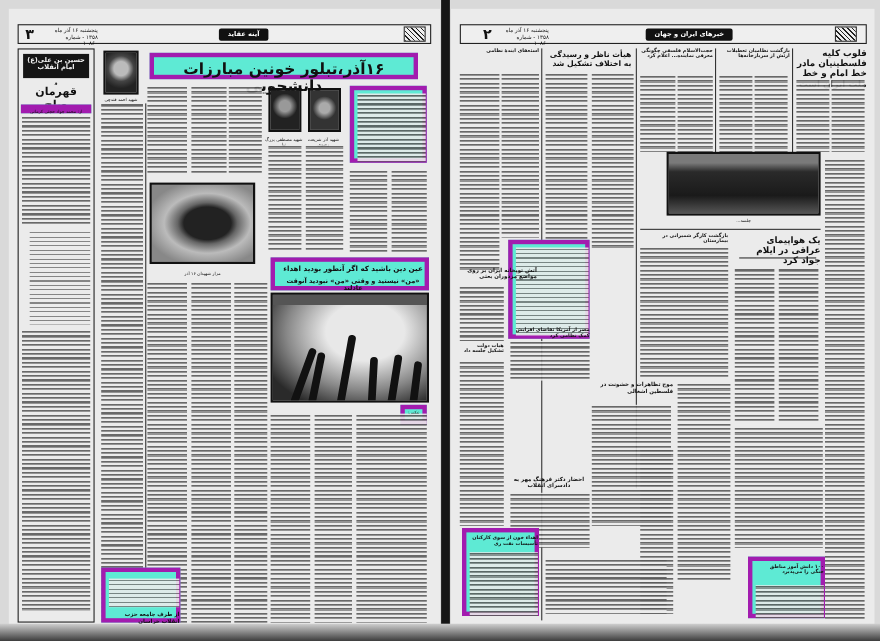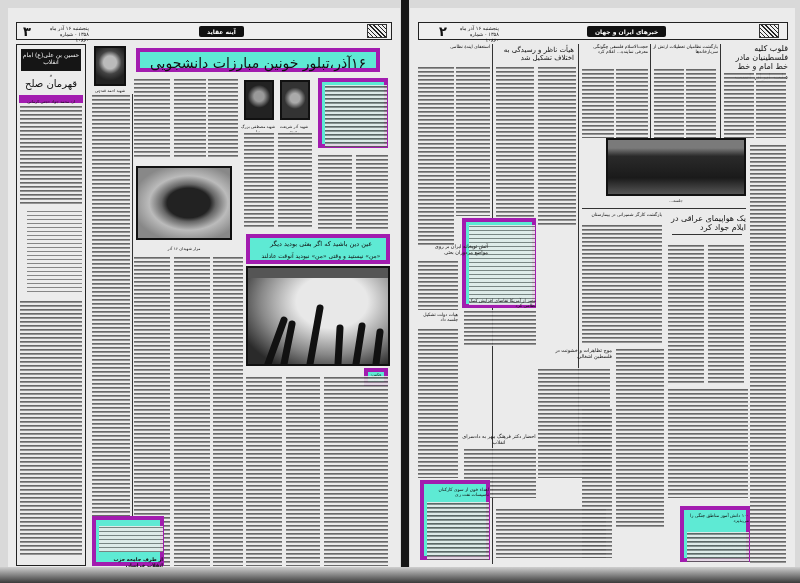--- a/index.html
+++ b/index.html
@@ -19,21 +19,21 @@
   .dateline { position: absolute; top: 2px; font: 5px "DejaVu Sans", sans-serif; line-height: 6px; text-align: right; }
   .section-tag { position: absolute; top: 3px; height: 11px; padding: 0 8px; background: #111; color: #fff; font: bold 6px "DejaVu Sans", sans-serif; line-height: 11px; border-radius: 2px; }
   .logo { position: absolute; top: 1px; width: 20px; height: 14px; background: repeating-linear-gradient(45deg,#222 0 1px,#eee 1px 3px); border: 1px solid #333; }
 
   .col { position: absolute; background:
       repeating-linear-gradient(#ebebeb 0 1px, #5a5a5a 1px 2px, #8a8a8a 2px 3px, #ebebeb 3px 4px); opacity: .9; }
   .col.light { background: repeating-linear-gradient(#ebebeb 0 1px, #7a7a7a 1px 2px, #ebebeb 2px 4px); }
   .rule-v { position: absolute; width: 1px; background: #333; }
   .rule-h { position: absolute; height: 1px; background: #333; }
 
-  .headline { position: absolute; font-weight: normal; text-align: right; direction: rtl; color: #111; font-family: "DejaVu Sans", sans-serif; line-height: 1.15; }
+  .headline { position: absolute; font-weight: bold; text-align: right; direction: rtl; color: #111; font-family: "DejaVu Sans", sans-serif; line-height: 1.15; }
   .boxed { border: 4px solid #a21caf; background: #5eead4; }
   .dark-box { background: #151515; color: #f2f2f2; }
   .photo { position: absolute; border: 2px solid #111; overflow: hidden; }
   .caption { position: absolute; font-size: 4px; text-align: center; direction: rtl; }
   .smalltxt { position: absolute; font-size: 5px; direction: rtl; text-align: right; }
 </style>
 </head>
 <body>
 
 <div class="spread">
@@ -80,21 +80,21 @@
     <div class="col" style="left:236px;top:124px;width:30px;height:96px;"></div>
     <div class="col" style="left:270px;top:124px;width:34px;height:96px;"></div>
 
     <div class="boxed" style="position:absolute;left:310px;top:70px;width:70px;height:70px;">
       <div class="col" style="left:3px;top:3px;width:62px;height:62px;"></div>
     </div>
     <div class="col" style="left:310px;top:146px;width:34px;height:76px;"></div>
     <div class="col" style="left:348px;top:146px;width:32px;height:76px;"></div>
 
     <div class="boxed" style="position:absolute;left:238px;top:226px;width:144px;height:30px;">
-      <div class="headline" style="left:4px;top:3px;width:134px;font-size:6.5px;text-align:center;">عین دین باشید که اگر بعثی بودید دیگر</div>
+      <div class="headline" style="left:4px;top:3px;width:134px;font-size:6.5px;text-align:center;">عین دین باشید که اگر آنطور بودید اهداء</div>
       <div class="headline" style="left:4px;top:15px;width:134px;font-size:6px;text-align:center;">«من» نیستید و وقتی «من» نبودید آنوقت عادلند</div>
     </div>
     <div class="photo" style="left:238px;top:258px;width:144px;height:100px;background:
       linear-gradient(#555 0 10%, transparent 10%),
       radial-gradient(ellipse at 60% 35%,#e8e8e8 0 30%,#888 60%,#2a2a2a 85%);">
       <svg width="140" height="96" viewBox="0 0 140 96">
         <g stroke="#111" stroke-width="7" stroke-linecap="round" fill="none">
           <path d="M20 96 L36 52"></path>
             <path d="M36 96 L44 56"></path>
             <path d="M62 96 L72 40"></path>

